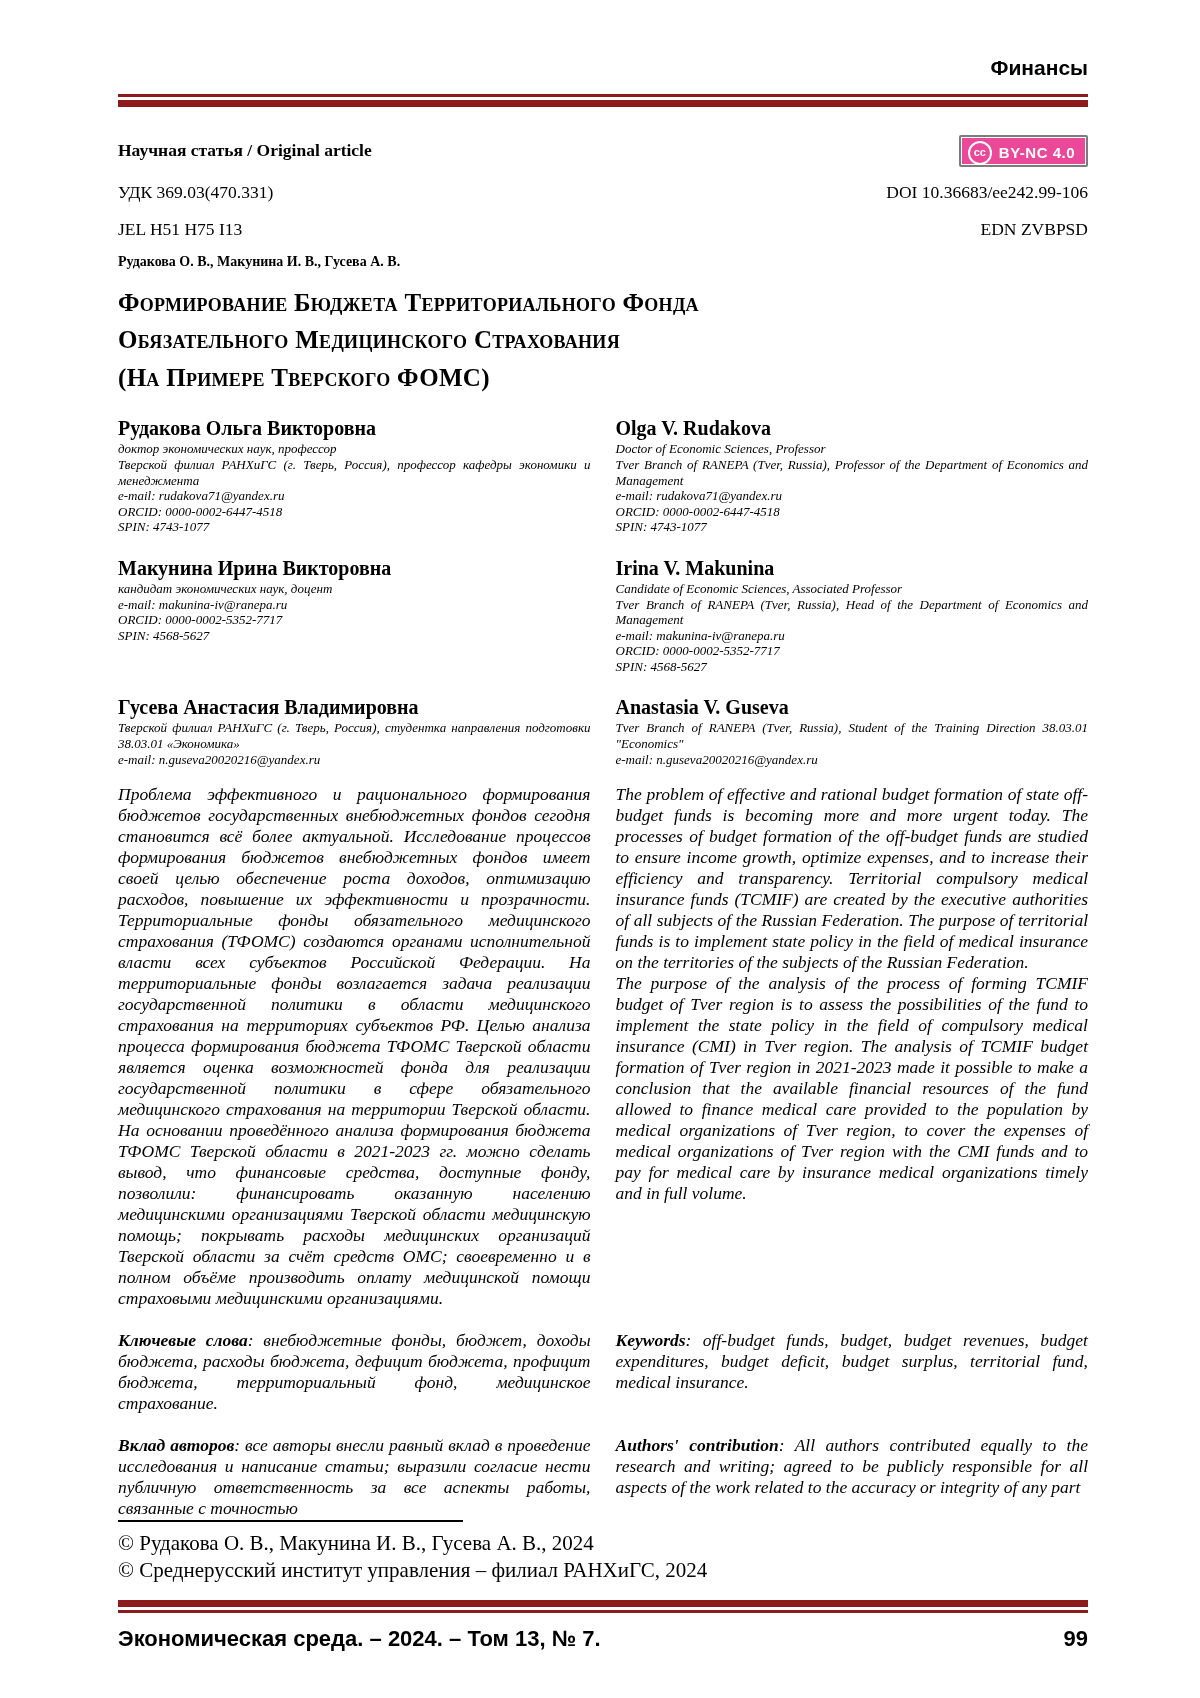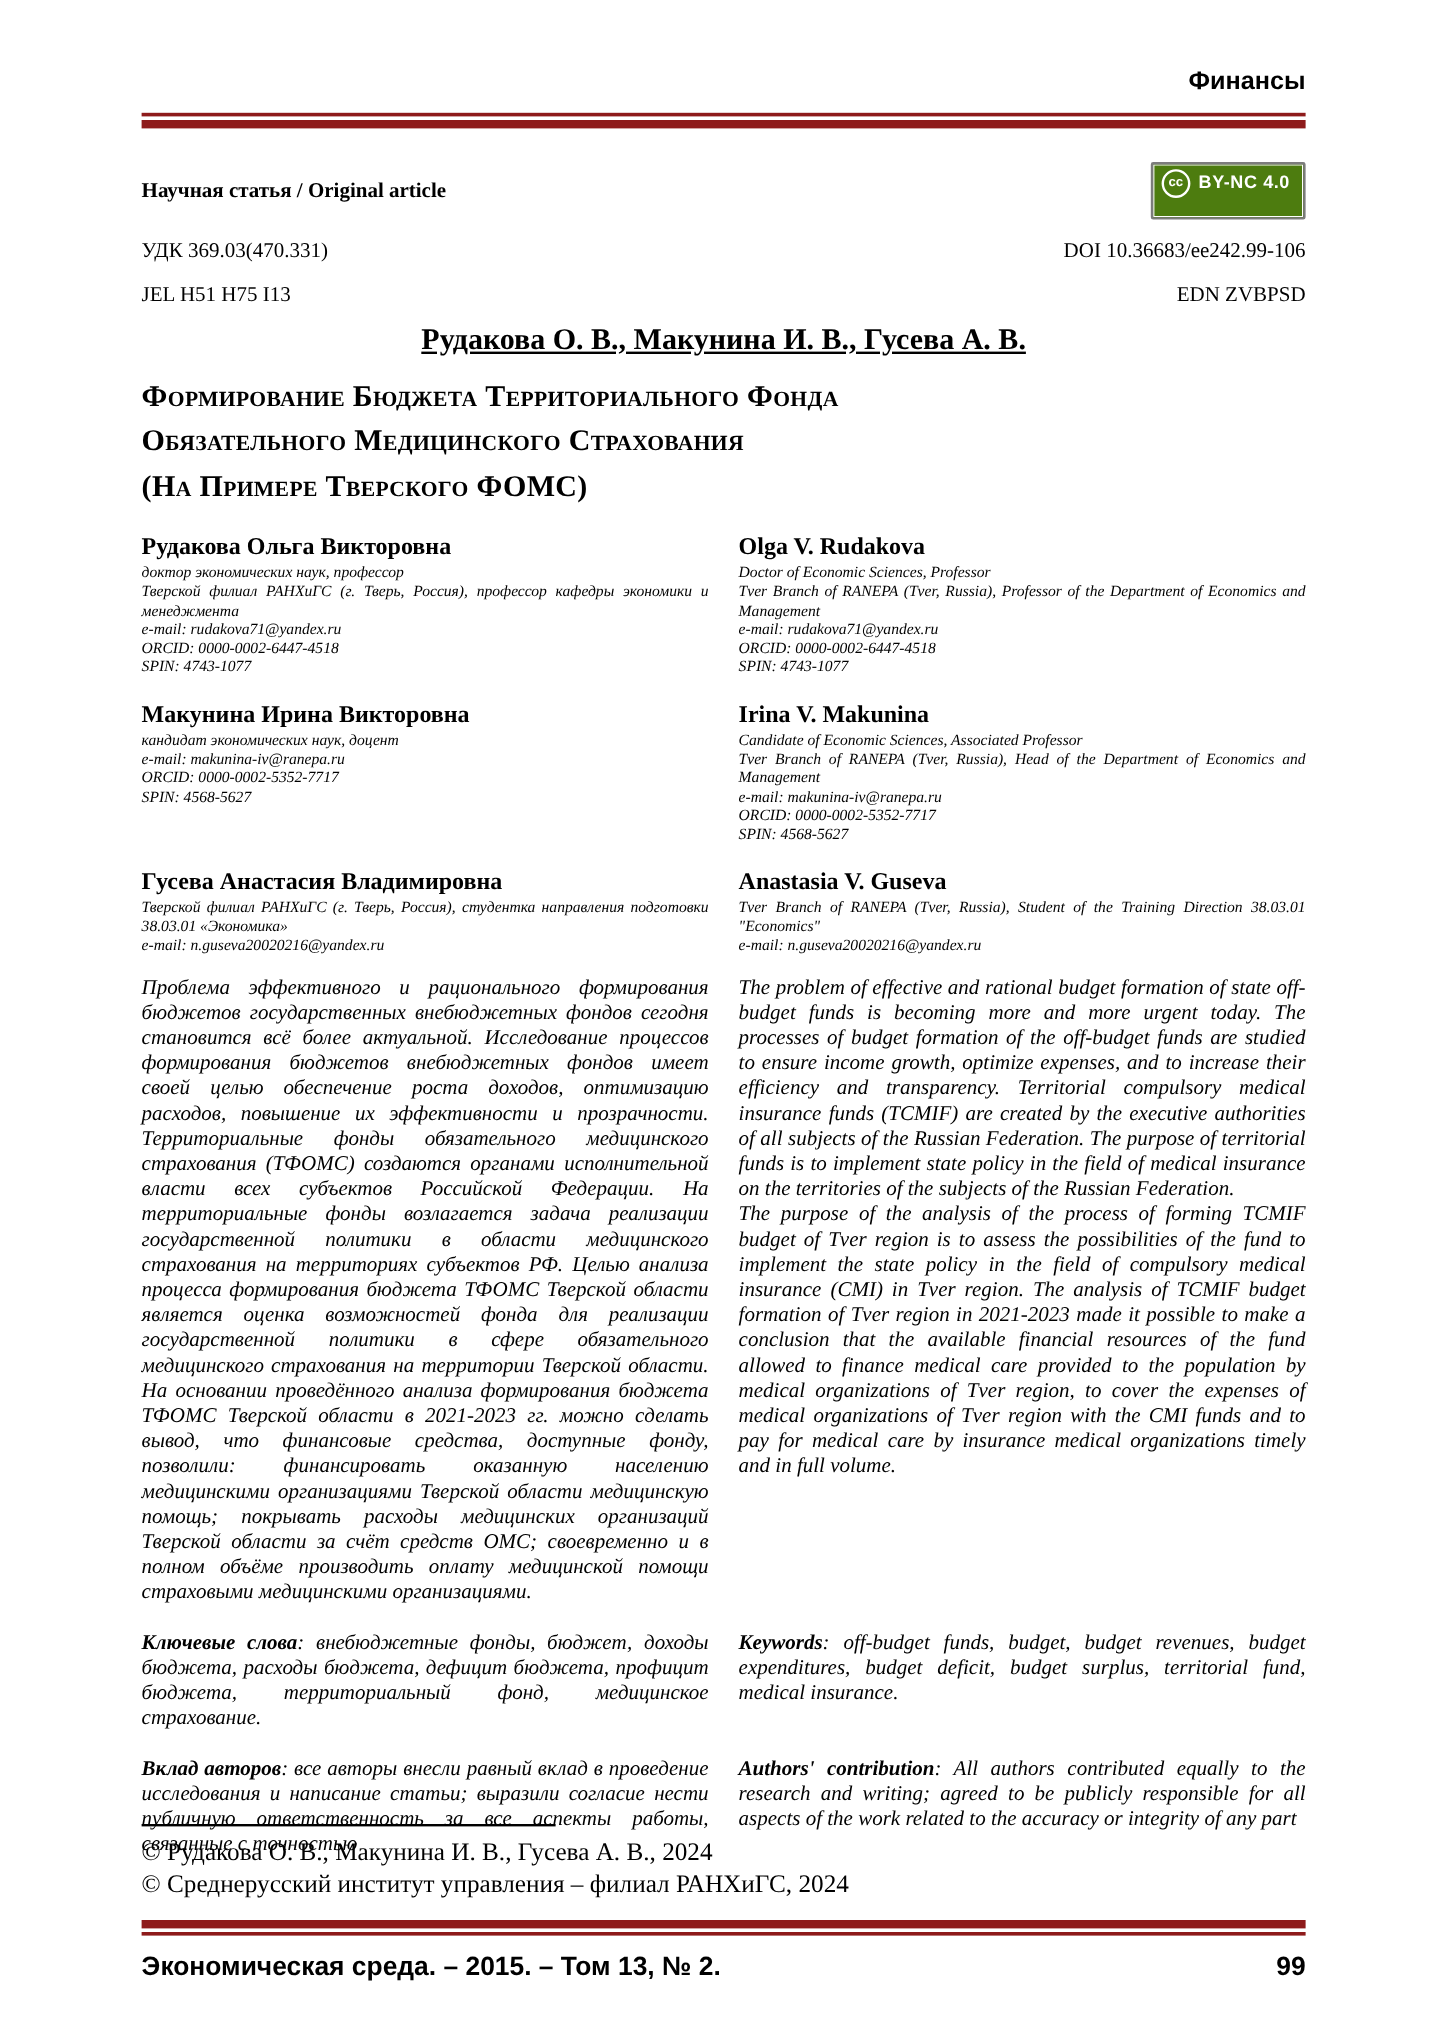--- a/index.html
+++ b/index.html
@@ -17,35 +17,35 @@
   .rule-thick{height:7px;background:#8e1b1b;}
   .rule-top .rule-thin{margin-bottom:3px;}
   .rule-bottom .rule-thick{margin-bottom:3px;}
   .meta-row{
     display:flex;justify-content:space-between;align-items:center;
     font-size:17.5px;line-height:1.25;margin-top:15px;
   }
   .meta-row.first{margin-top:28px;}
   .article-type{font-weight:bold;}
   .cc-badge{
-    display:inline-flex;align-items:center;gap:7px;background:#4d7c0f;
+    display:inline-flex;align-items:center;gap:7px;background:#ec4899;
     border:2px solid #7c7c7c;box-shadow:0 0 0 1px #fff inset;
-    padding:4px 11px 16px 7px;border-radius:2px;
+    padding:4px 11px 0 7px;border-radius:2px;
   }
   .cc-circle{
     width:20px;height:20px;border:2px solid #fff;border-radius:50%;
     color:#fff;font-family:"Liberation Sans",sans-serif;font-weight:bold;
     font-size:11px;display:flex;align-items:center;justify-content:center;
     text-transform:lowercase;flex:0 0 auto;
   }
   .cc-text{
     color:#fff;font-family:"Liberation Sans",sans-serif;font-weight:bold;
     font-size:15px;letter-spacing:.5px;white-space:nowrap;
   }
-  .byline{text-align:center;font-weight:bold;font-size:25px;margin-top:13px;text-decoration:underline;}
+  .byline{font-weight:bold;font-size:14px;margin-top:13px;}
   .article-title{
     text-align:left;font-weight:bold;font-variant:small-caps;
     font-size:25px;line-height:1.5;margin-top:14px;letter-spacing:.3px;
   }
   .columns{
     display:grid;grid-template-columns:1fr 1fr;column-gap:25px;row-gap:0;
     margin-top:20px;
   }
   .cell{margin-bottom:21px;}
   .cell.tight{margin-bottom:17px;}
@@ -174,18 +174,18 @@
 
   <div class="bottom-area">
     <div class="footnote-rule"></div>
     <div class="copyright">© Рудакова О. В., Макунина И. В., Гусева А. В., 2024</div>
     <div class="copyright">© Среднерусский институт управления – филиал РАНХиГС, 2024</div>
     <div class="rule-bottom">
       <div class="rule-thick"></div>
       <div class="rule-thin"></div>
     </div>
     <div class="footer-line">
-      <span>Экономическая среда. – 2015. – Том 13, № 2.</span>
+      <span>Экономическая среда. – 2024. – Том 13, № 7.</span>
       <span>99</span>
     </div>
   </div>
 
 </div>
 
 </body></html>

